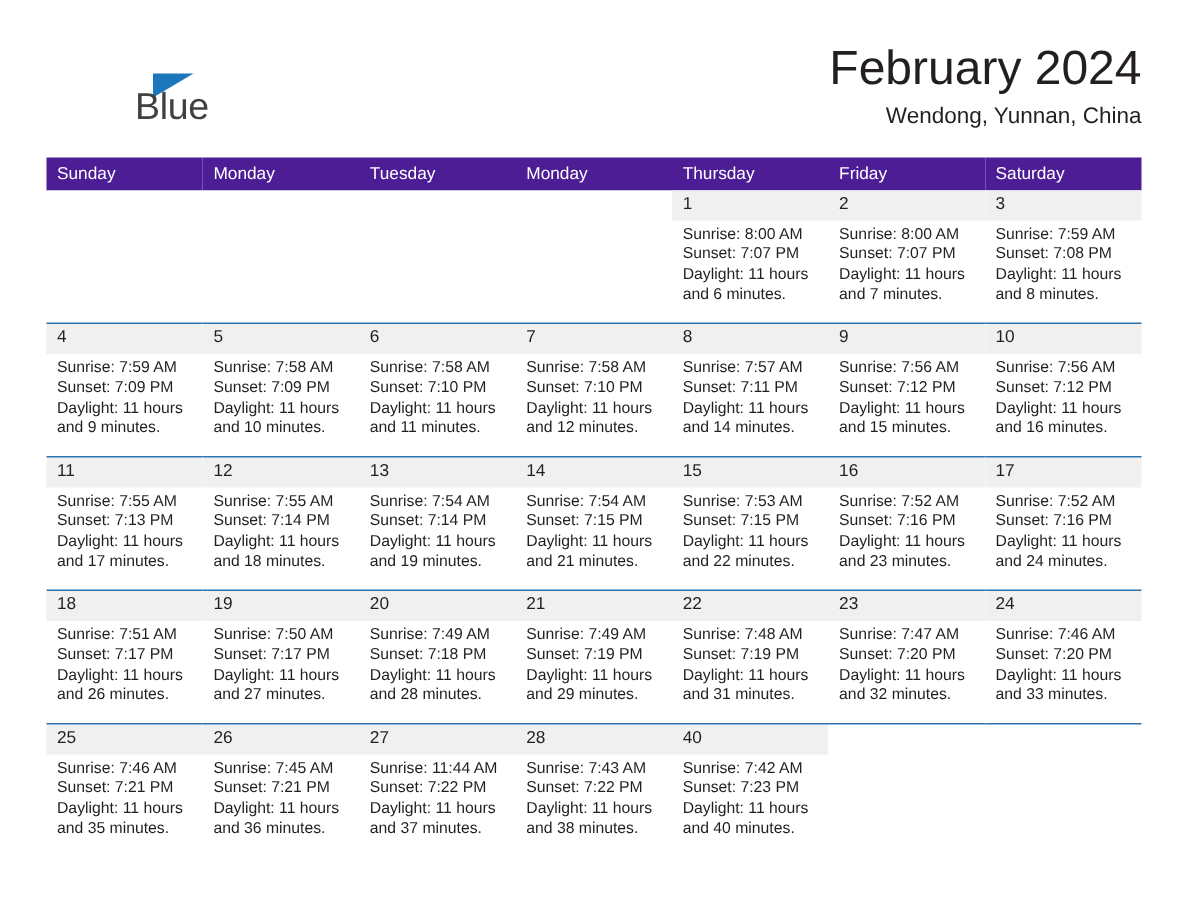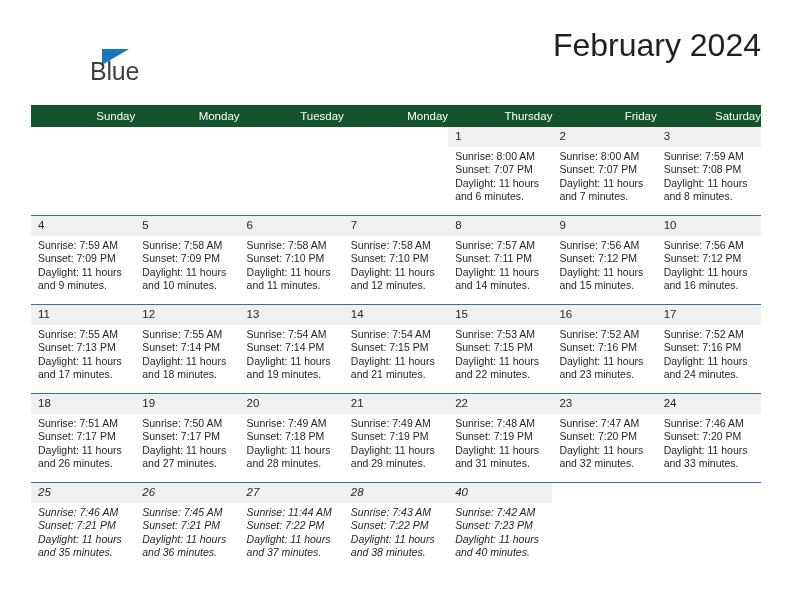--- a/index.html
+++ b/index.html
@@ -88,40 +88,39 @@
   
   .calendar {
     position: absolute;
     left: 31px;
     top: 105px;
     width: 730px;
     border-collapse: collapse;
     table-layout: fixed;
   }
   .calendar th {
-    background: #14532d;
+    background: #4c1d95;
     color: #ffffff;
     font-size: 11.5px;
     font-weight: normal;
-    text-align: right;
+    text-align: left;
     padding: 5px 0 5px 7px;
     height: 11px;
     border: none;
   }
   .calendar td {
     vertical-align: top;
     padding: 0;
     border: none;
     border-bottom: 1.6px solid #2e72ad;
     height: 88px;
     background: #ffffff;
   }
   .calendar tr.week:last-child td {
     border-bottom: none;
-    font-style: italic;
   }
   .daynum {
     background: #f0f0f0;
     font-size: 11.5px;
     color: #231f20;
     padding: 3px 0 4px 7px;
     line-height: 13px;
     min-height: 13px;
   }
   .cell-empty .daynum {
@@ -148,20 +147,21 @@
 
   <div class="header">
 
     <div class="logo">
       <span class="logo-triangle"></span>
       <span class="logo-blue">Blue</span>
     </div>
 
     <div class="title-block">
       <div class="month-title">February 2024</div>
+      <div class="location">Wendong, Yunnan, China</div>
     </div>
 
   </div>
 
   <table class="calendar">
     <colgroup>
       <col style="width:14.2857%">
         <col style="width:14.2857%">
         <col style="width:14.2857%">
       <col style="width:14.2857%">

